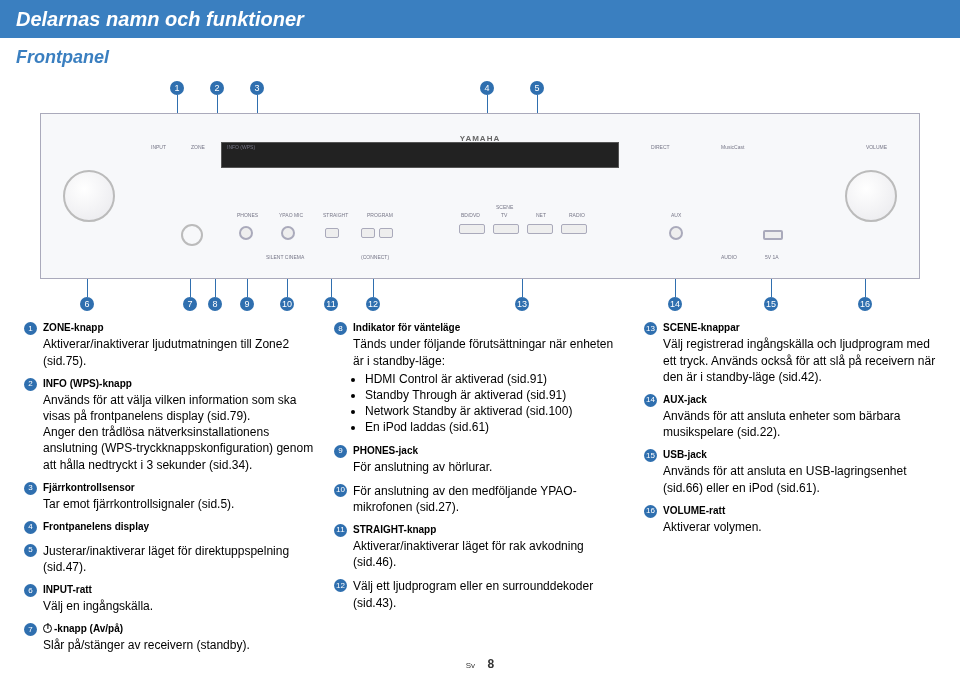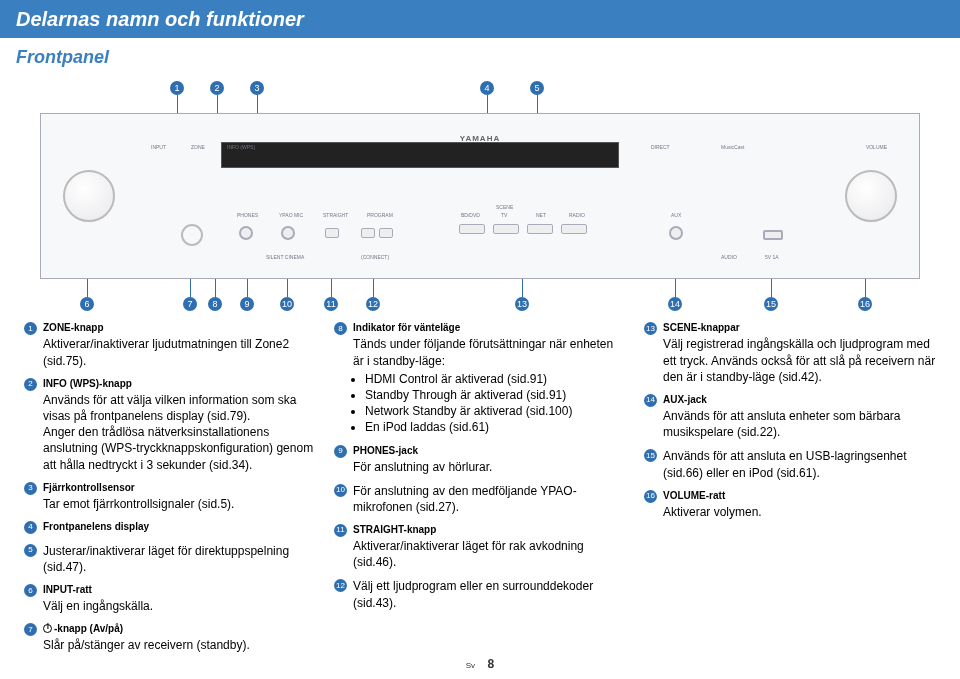--- a/index.html
+++ b/index.html
@@ -346,20 +346,21 @@
       <div class="item">
         <div class="numcircle">14</div>
         <div class="item-body">
           <div class="item-title">AUX-jack</div>
           <div class="item-desc">Används för att ansluta enheter som bärbara musikspelare (sid.22).</div>
         </div>
       </div>
       <div class="item">
         <div class="numcircle">15</div>
         <div class="item-body">
+          <div class="item-title">USB-jack</div>
           <div class="item-desc">Används för att ansluta en USB-lagringsenhet (sid.66) eller en iPod (sid.61).</div>
         </div>
       </div>
       <div class="item">
         <div class="numcircle">16</div>
         <div class="item-body">
           <div class="item-title">VOLUME-ratt</div>
           <div class="item-desc">Aktiverar volymen.</div>
         </div>
       </div>

